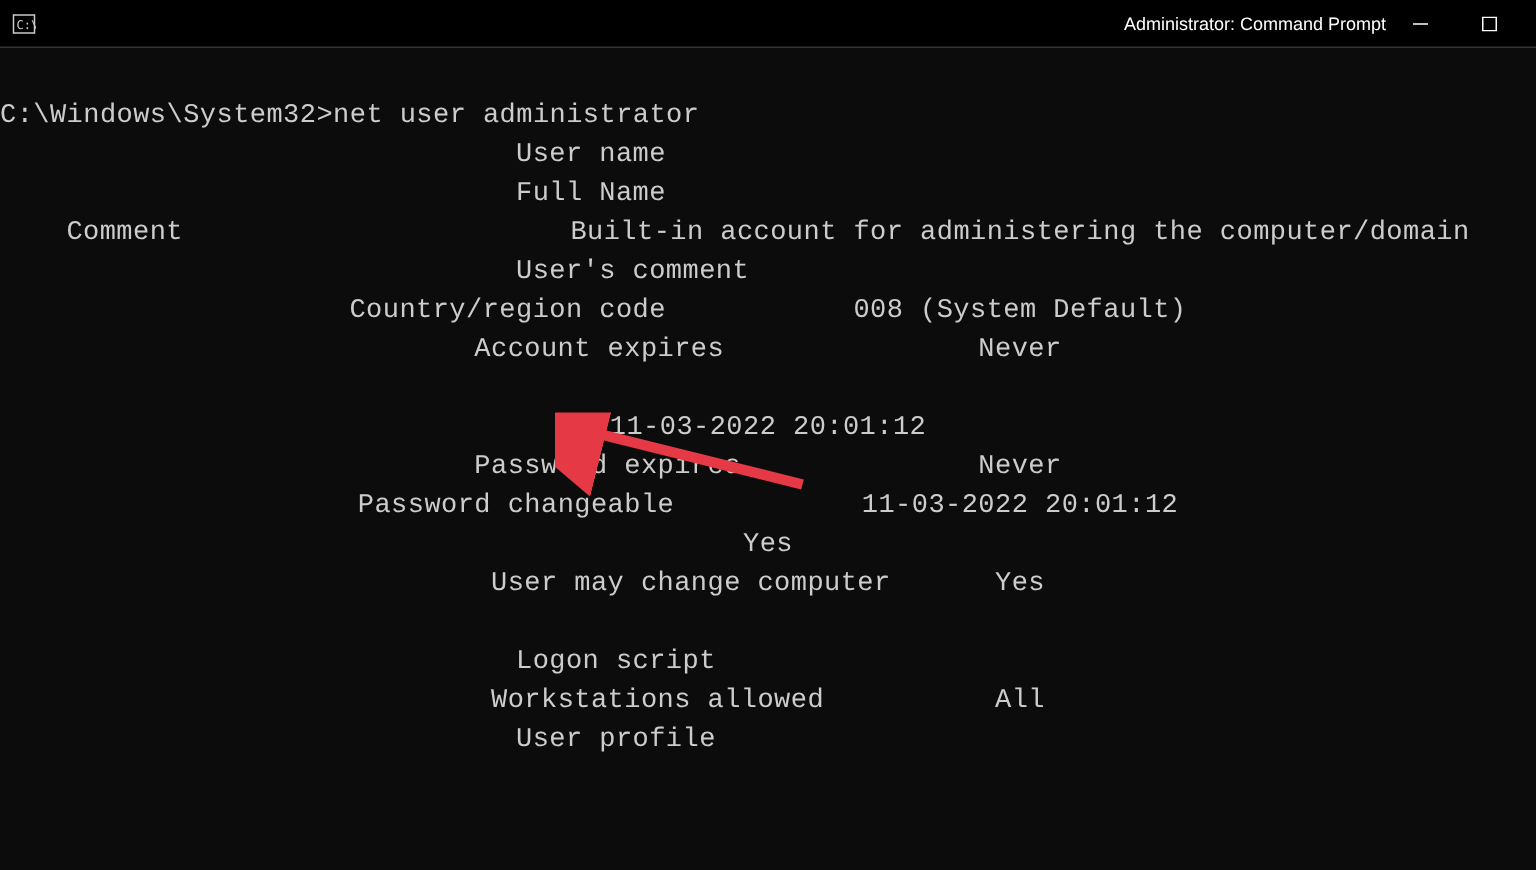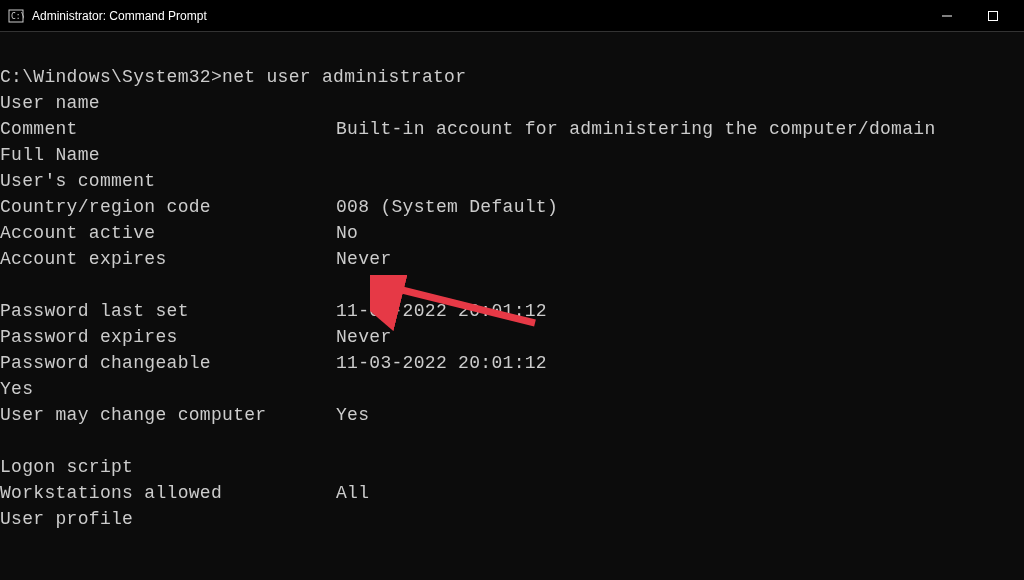--- a/index.html
+++ b/index.html
@@ -33,20 +33,21 @@
     }
     .titlebar-icon svg {
       width: 16px;
       height: 16px;
     }
     .titlebar-text {
       color: #ffffff;
       font-family: 'Segoe UI', Tahoma, sans-serif;
       font-size: 12px;
       flex: 1;
+      text-align: right;
     }
     .titlebar-controls {
       display: flex;
       gap: 0;
     }
     .titlebar-btn {
       width: 46px;
       height: 32px;
       display: flex;
       align-items: center;
@@ -63,20 +64,21 @@
       line-height: 26px;
       letter-spacing: 0.3px;
     }
     .terminal-line {
       white-space: pre;
       height: 26px;
     }
     .terminal-row {
       display: flex;
       height: 26px;
+      justify-content: center;
     }
     .field-label {
       width: 336px;
       white-space: pre;
     }
     .field-value {
       white-space: pre;
     }
     .arrow-annotation {
       position: absolute;
@@ -111,46 +113,41 @@
 </div>
 
 <div class="terminal">
   <div class="terminal-line"> </div>
   <div class="terminal-line"><span>C:\Windows\System32&gt;</span><span>net user administrator</span></div>
 
   <div class="terminal-row">
     <span class="field-label">User name</span>
   </div>
   <div class="terminal-row">
+    <span class="field-label">Full Name</span>
+    <span class="field-value"></span>
+  </div>
+  <div class="terminal-row">
     <span class="field-label">Comment</span>
     <span class="field-value">Built-in account for administering the computer/domain</span>
-  </div>
-  <div class="terminal-row">
-    <span class="field-label">Full Name</span>
-    <span class="field-value"></span>
   </div>
   <div class="terminal-row">
     <span class="field-label">User's comment</span>
     <span class="field-value"></span>
   </div>
   <div class="terminal-row">
     <span class="field-label">Country/region code</span>
     <span class="field-value">008 (System Default)</span>
   </div>
   <div class="terminal-row">
-    <span class="field-label">Account active</span>
-    <span class="field-value">No</span>
-  </div>
-  <div class="terminal-row">
     <span class="field-label">Account expires</span>
     <span class="field-value">Never</span>
   </div>
   <div class="terminal-line"> </div>
   <div class="terminal-row">
-    <span class="field-label">Password last set</span>
     <span class="field-value">11-03-2022 20:01:12</span>
   </div>
   <div class="terminal-row">
     <span class="field-label">Password expires</span>
     <span class="field-value">Never</span>
   </div>
   <div class="terminal-row">
     <span class="field-label">Password changeable</span>
     <span class="field-value">11-03-2022 20:01:12</span>
   </div>

